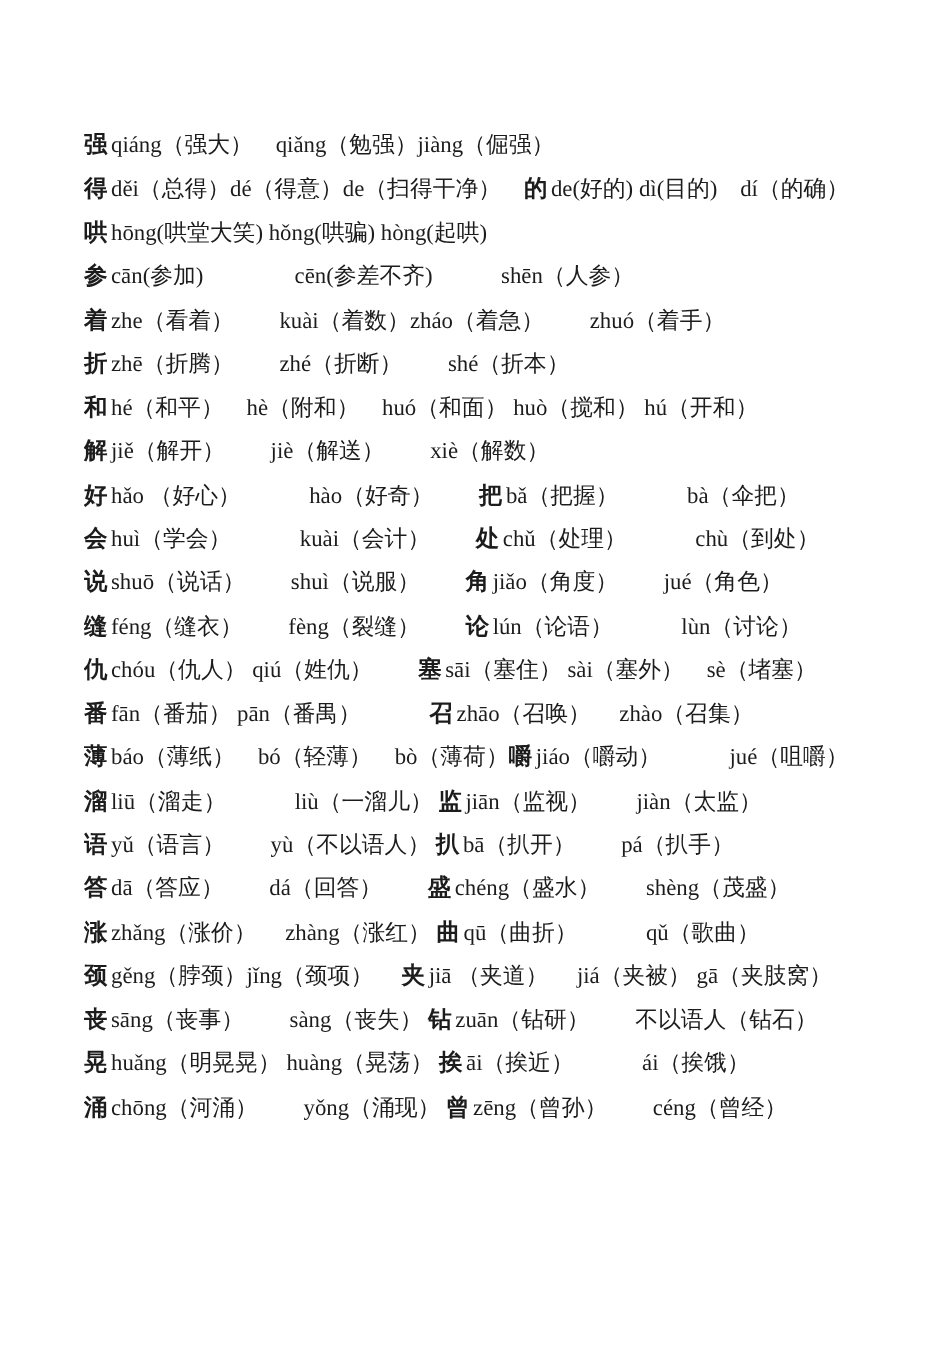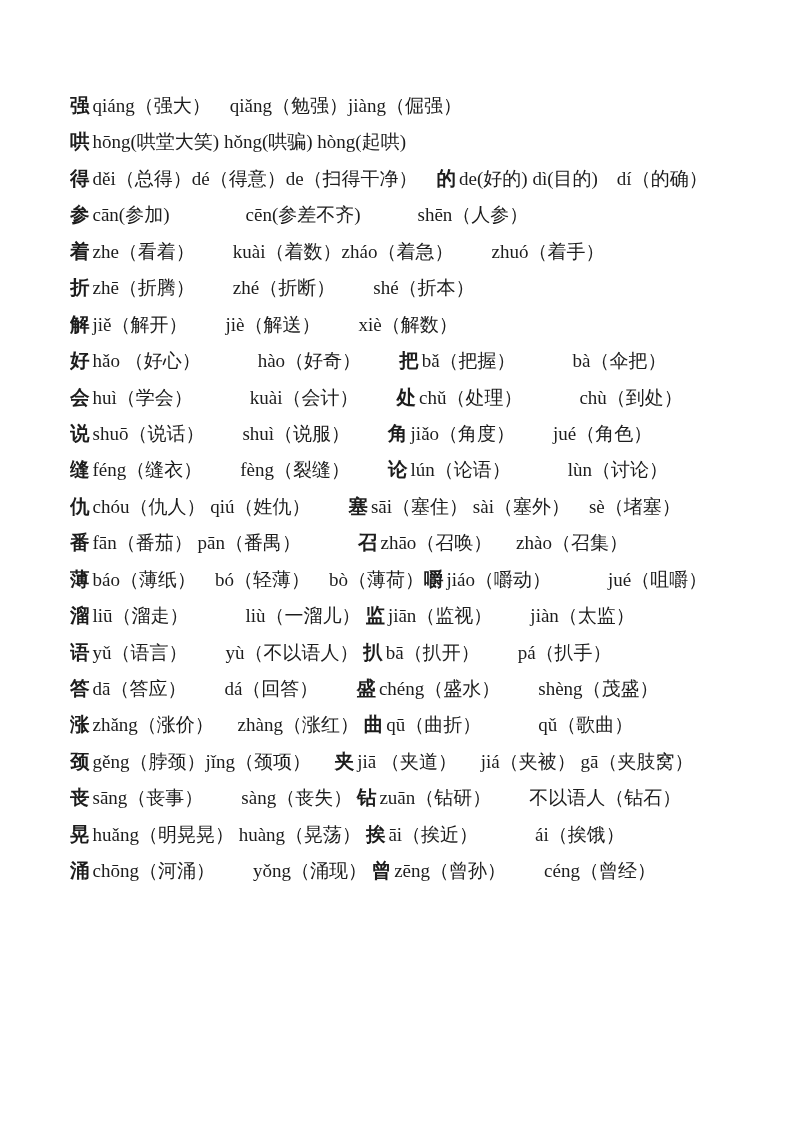--- a/index.html
+++ b/index.html
@@ -12,21 +12,21 @@
     width: 793px;
     height: 1122px;
     background: #ffffff;
     overflow: hidden;
     font-family: "Liberation Serif", "DejaVu Serif", serif;
     color: #1c1c1c;
   }
   .content {
     position: absolute;
     left: 70px;
-    top: 88px;
+    top: 104px;
     right: 26px;
   }
   .row {
     white-space: pre;
     font-size: 19px;
     line-height: 36.45px;
     height: 36.45px;
     overflow: hidden;
   }
   .head {
@@ -37,25 +37,26 @@
   .body {
     font-weight: 400;
   }
 </style>
 </head>
 <body>
 
 <div class="page">
   <div class="content">
       <div class="row"><span class="head">强</span><span class="body">qiáng（强大）　qiǎng（勉强）jiàng（倔强）</span></div>
+      <div class="row"><span class="head">得</span><span class="body">děi（总得）dé（得意）de（扫得干净）　</span><span class="head">的</span><span class="body">de(好的) dì(目的)　dí（的确）</span></div>
       <div class="row"><span class="head">哄</span><span class="body">hōng(哄堂大笑) hǒng(哄骗) hòng(起哄)</span></div>
-      <div class="row"><span class="head">得</span><span class="body">děi（总得）dé（得意）de（扫得干净）　</span><span class="head">的</span><span class="body">de(好的) dì(目的)　dí（的确）</span></div>
       <div class="row"><span class="head">参</span><span class="body">cān(参加)　　　　cēn(参差不齐)　　　shēn（人参）</span></div>
       <div class="row"><span class="head">着</span><span class="body">zhe（看着）　　kuài（着数）zháo（着急）　　zhuó（着手）</span></div>
       <div class="row"><span class="head">折</span><span class="body">zhē（折腾）　　zhé（折断）　　shé（折本）</span></div>
+      <div class="row"><span class="head">和</span><span class="body">hé（和平）　hè（附和）　huó（和面） huò（搅和） hú（开和）</span></div>
       <div class="row"><span class="head">解</span><span class="body">jiě（解开）　　jiè（解送）　　xiè（解数）</span></div>
       <div class="row"><span class="head">好</span><span class="body">hǎo （好心）　　　hào（好奇）　　</span><span class="head">把</span><span class="body">bǎ（把握）　　　bà（伞把）</span></div>
       <div class="row"><span class="head">会</span><span class="body">huì（学会）　　　kuài（会计）　　</span><span class="head">处</span><span class="body">chǔ（处理）　　　chù（到处）</span></div>
       <div class="row"><span class="head">说</span><span class="body">shuō（说话）　　shuì（说服）　　</span><span class="head">角</span><span class="body">jiǎo（角度）　　jué（角色）</span></div>
       <div class="row"><span class="head">缝</span><span class="body">féng（缝衣）　　fèng（裂缝）　　</span><span class="head">论</span><span class="body">lún（论语）　　　lùn（讨论）</span></div>
       <div class="row"><span class="head">仇</span><span class="body">chóu（仇人） qiú（姓仇）　　</span><span class="head">塞</span><span class="body">sāi（塞住） sài（塞外）　sè（堵塞）</span></div>
       <div class="row"><span class="head">番</span><span class="body">fān（番茄） pān（番禺）　　　</span><span class="head">召</span><span class="body">zhāo（召唤）　 zhào（召集）</span></div>
       <div class="row"><span class="head">薄</span><span class="body">báo（薄纸）　bó（轻薄）　bò（薄荷）</span><span class="head">嚼</span><span class="body">jiáo（嚼动）　　　jué（咀嚼）</span></div>
       <div class="row"><span class="head">溜</span><span class="body">liū（溜走）　　　liù（一溜儿） </span><span class="head">监</span><span class="body">jiān（监视）　　jiàn（太监）</span></div>
       <div class="row"><span class="head">语</span><span class="body">yǔ（语言）　　yù（不以语人） </span><span class="head">扒</span><span class="body">bā（扒开）　　pá（扒手）</span></div>

